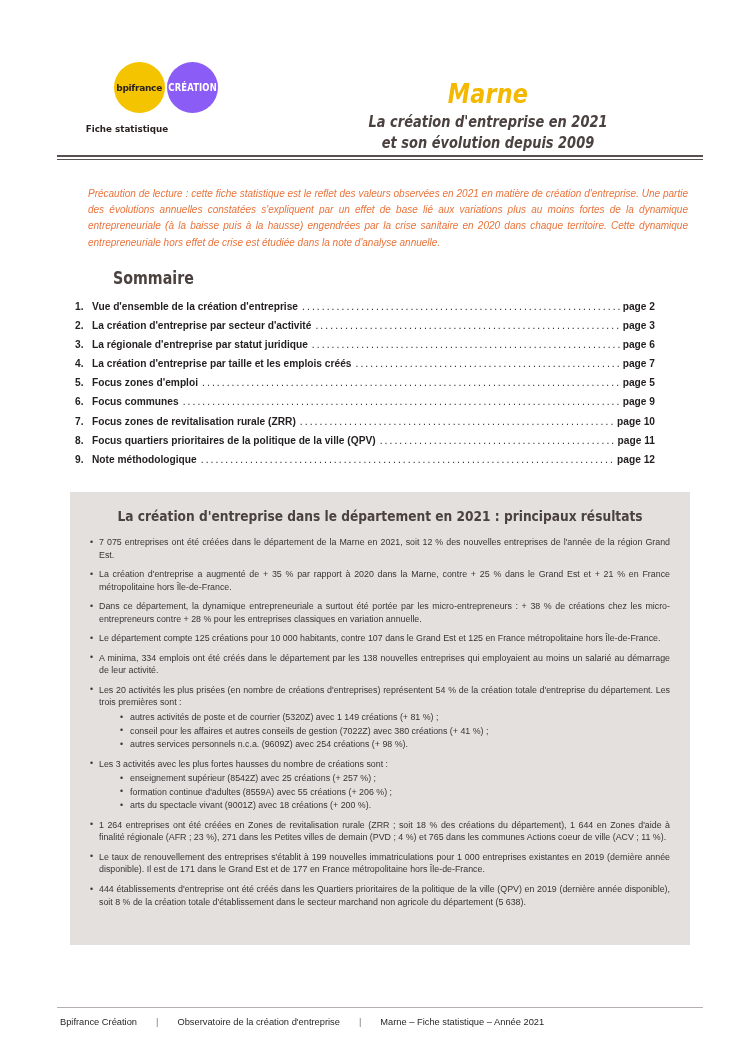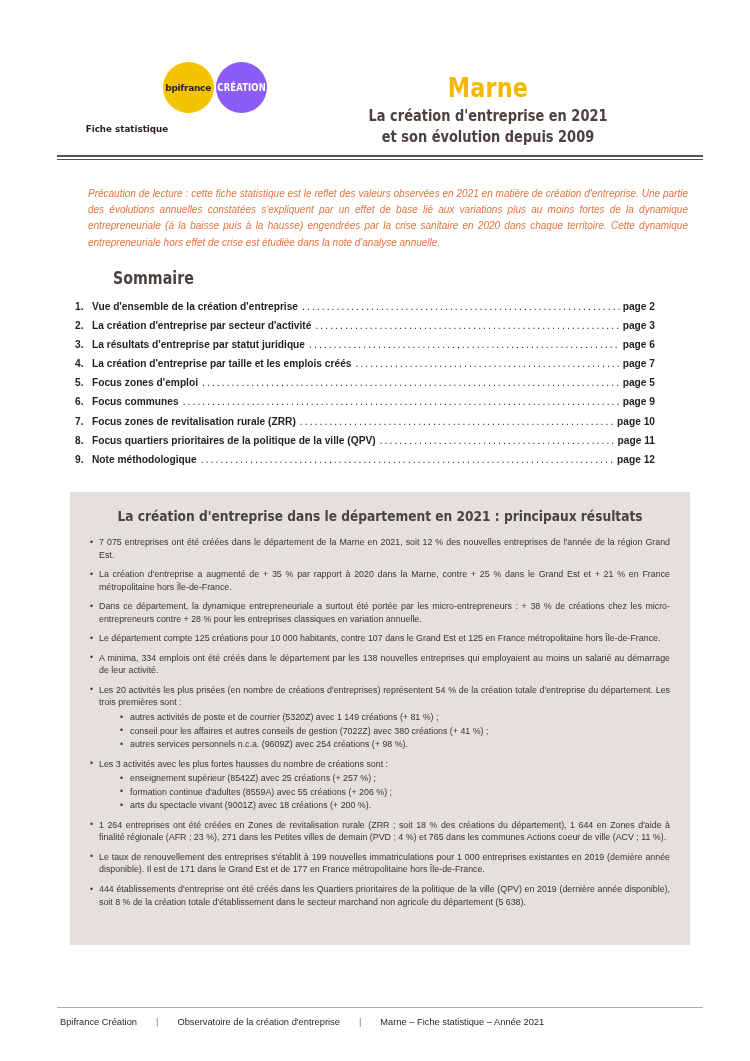--- a/index.html
+++ b/index.html
@@ -34,21 +34,21 @@
   .logo-block {
     position: absolute;
     left: 0;
     top: 0;
     width: 210px;
     text-align: center;
   }
   .logo-circles {
     display: flex;
     align-items: center;
-    justify-content: flex-end;
+    justify-content: center;
     gap: 2px;
     padding-left: 8px;
   }
   .circle {
     border-radius: 50%;
     display: flex;
     align-items: center;
     justify-content: center;
     position: relative;
   }
@@ -88,23 +88,24 @@
     width: 120px;
     margin-left: 10px;
     font-family: "DejaVu Sans", sans-serif;
     transform: scaleX(0.92);
     transform-origin: center;
   }
 
   .title-block {
     position: absolute;
     right: 0;
-    top: 12px;
+    top: 18px;
     width: 430px;
     text-align: center;
+    font-style: italic;
   }
   .doc-title {
     font-family: "DejaVu Sans Condensed", "Liberation Sans Narrow", "Liberation Sans", sans-serif;
     font-size: 27px;
     font-weight: bold;
     color: #F5B800;
     letter-spacing: 0.2px;
     line-height: 1.05;
     transform: scaleX(0.92);
   }
@@ -320,21 +321,21 @@
         <span class="toc-page">page 2</span>
       </div>
       <div class="toc-row">
         <span class="toc-num">2.</span>
         <span class="toc-label">La création d'entreprise par secteur d'activité</span>
         <span class="toc-dots">................................................................................................................................................................</span>
         <span class="toc-page">page 3</span>
       </div>
       <div class="toc-row">
         <span class="toc-num">3.</span>
-        <span class="toc-label">La résultats d'entreprise par statut juridique</span>
+        <span class="toc-label">La régionale d'entreprise par statut juridique</span>
         <span class="toc-dots">................................................................................................................................................................</span>
         <span class="toc-page">page 6</span>
       </div>
       <div class="toc-row">
         <span class="toc-num">4.</span>
         <span class="toc-label">La création d'entreprise par taille et les emplois créés</span>
         <span class="toc-dots">................................................................................................................................................................</span>
         <span class="toc-page">page 7</span>
       </div>
       <div class="toc-row">

